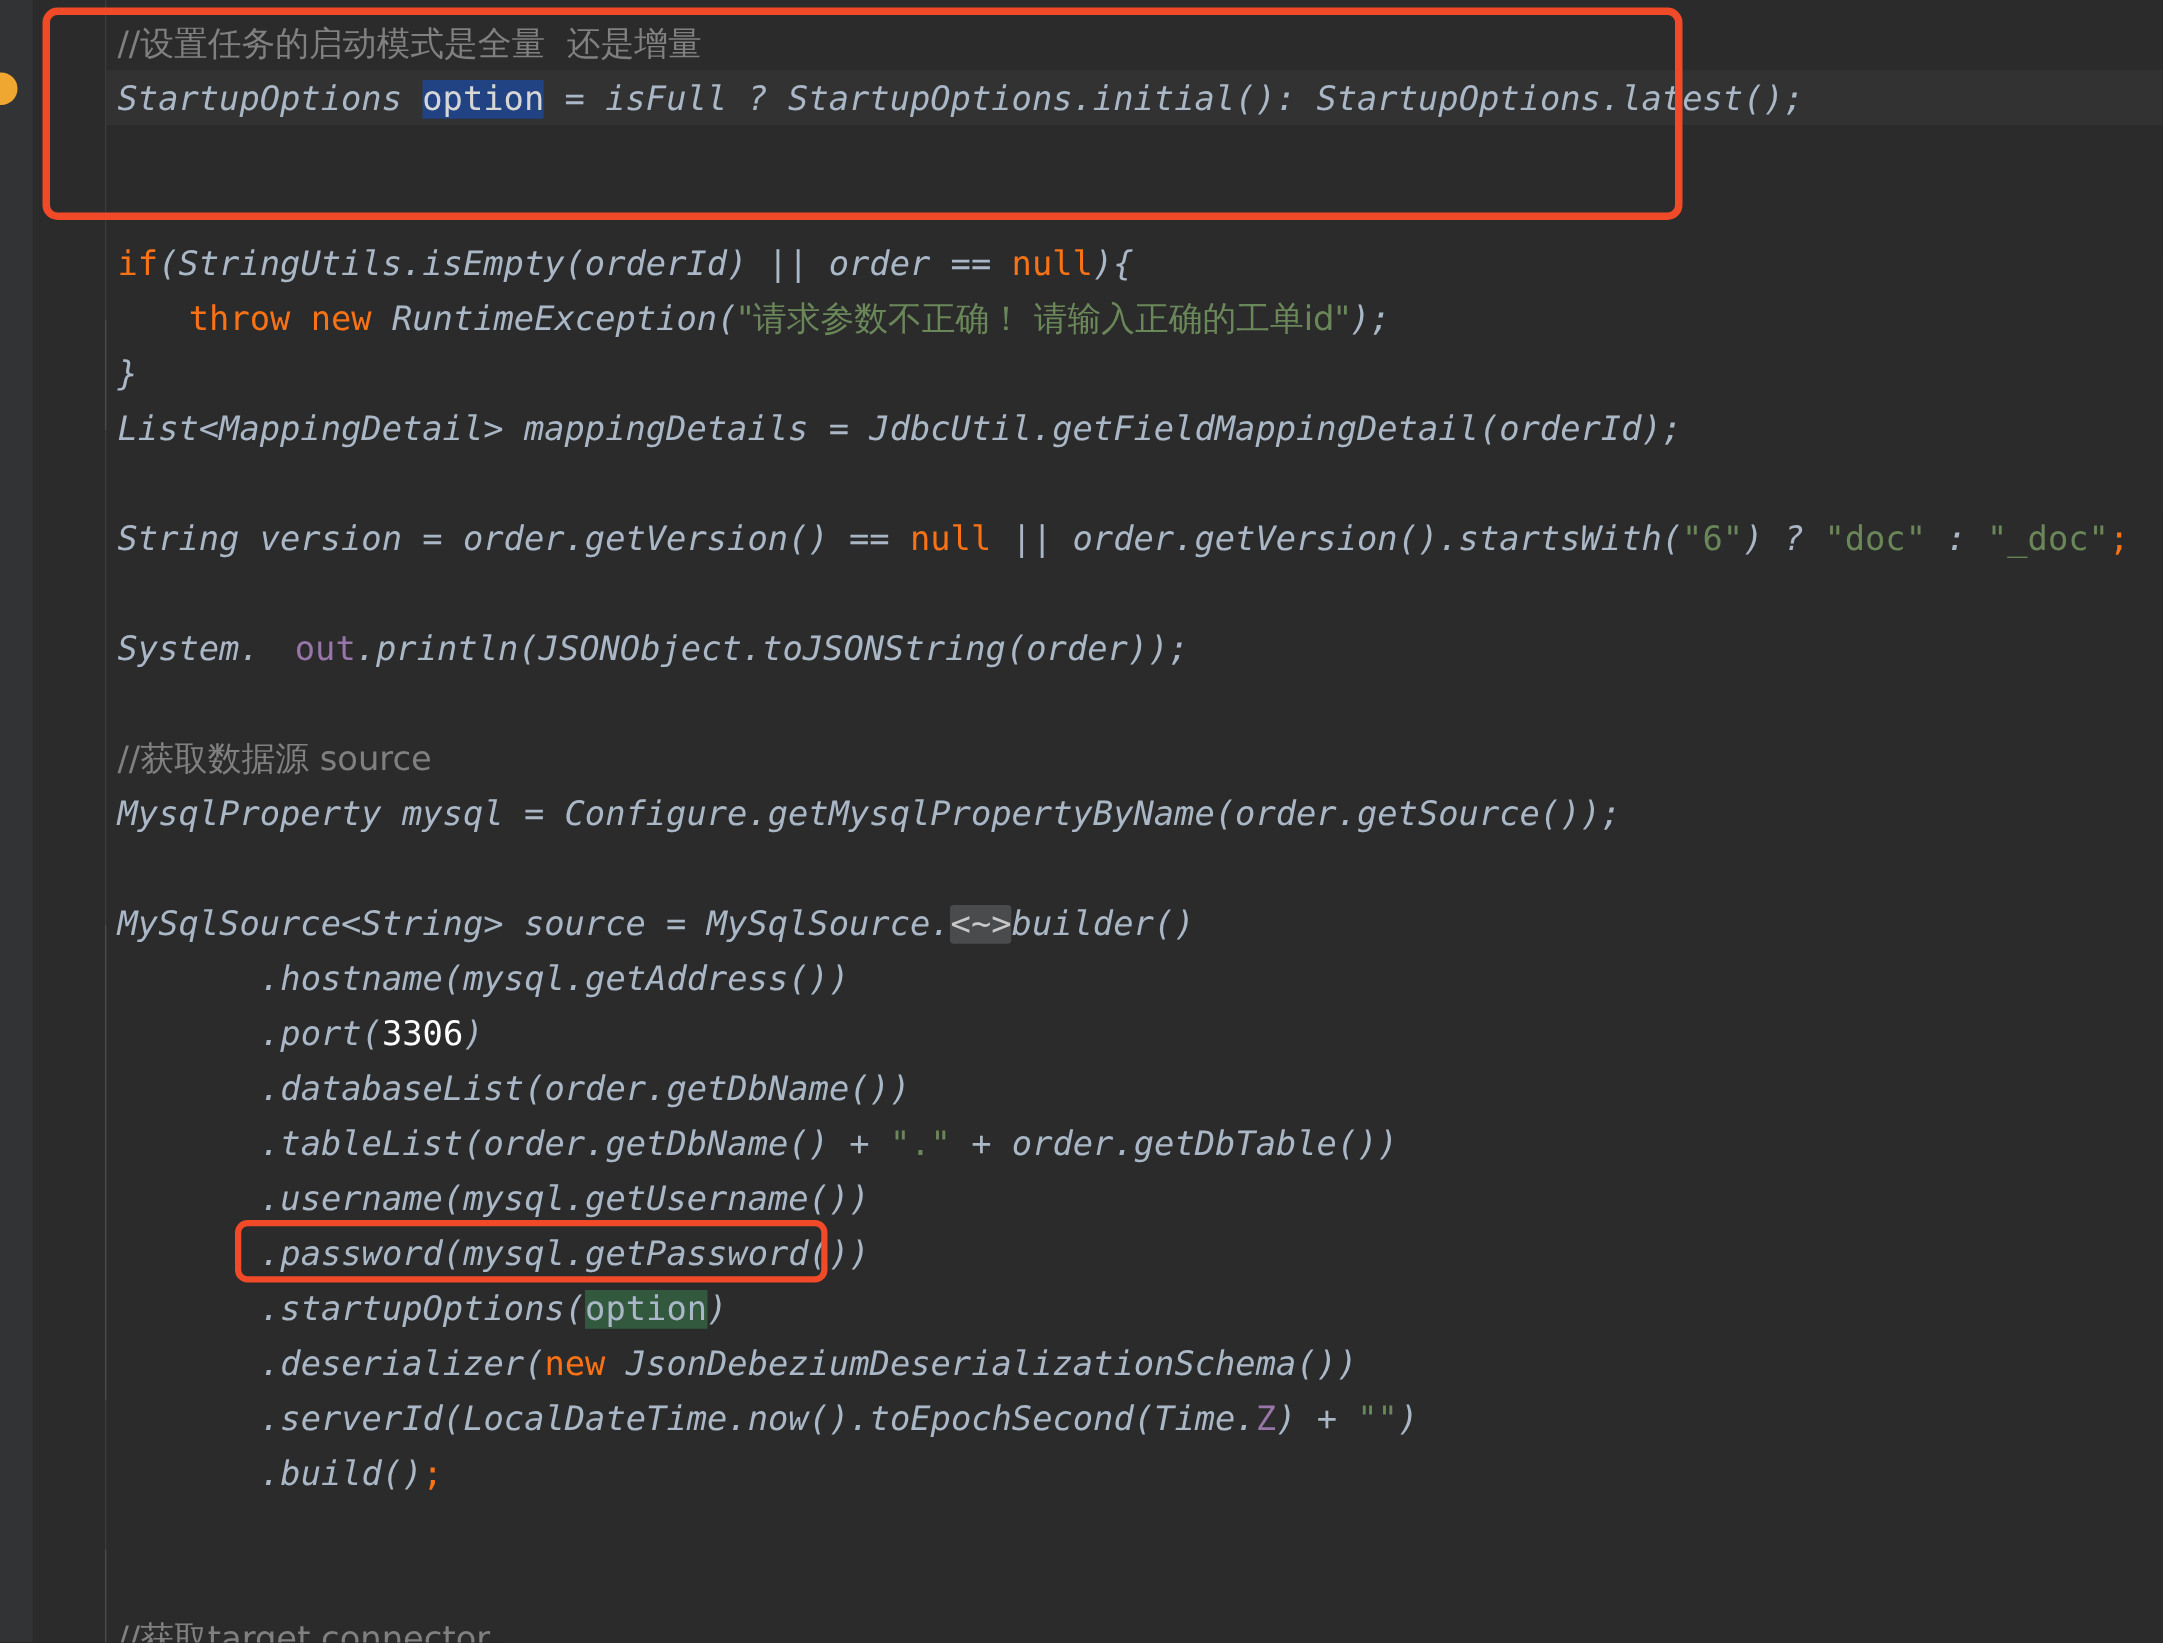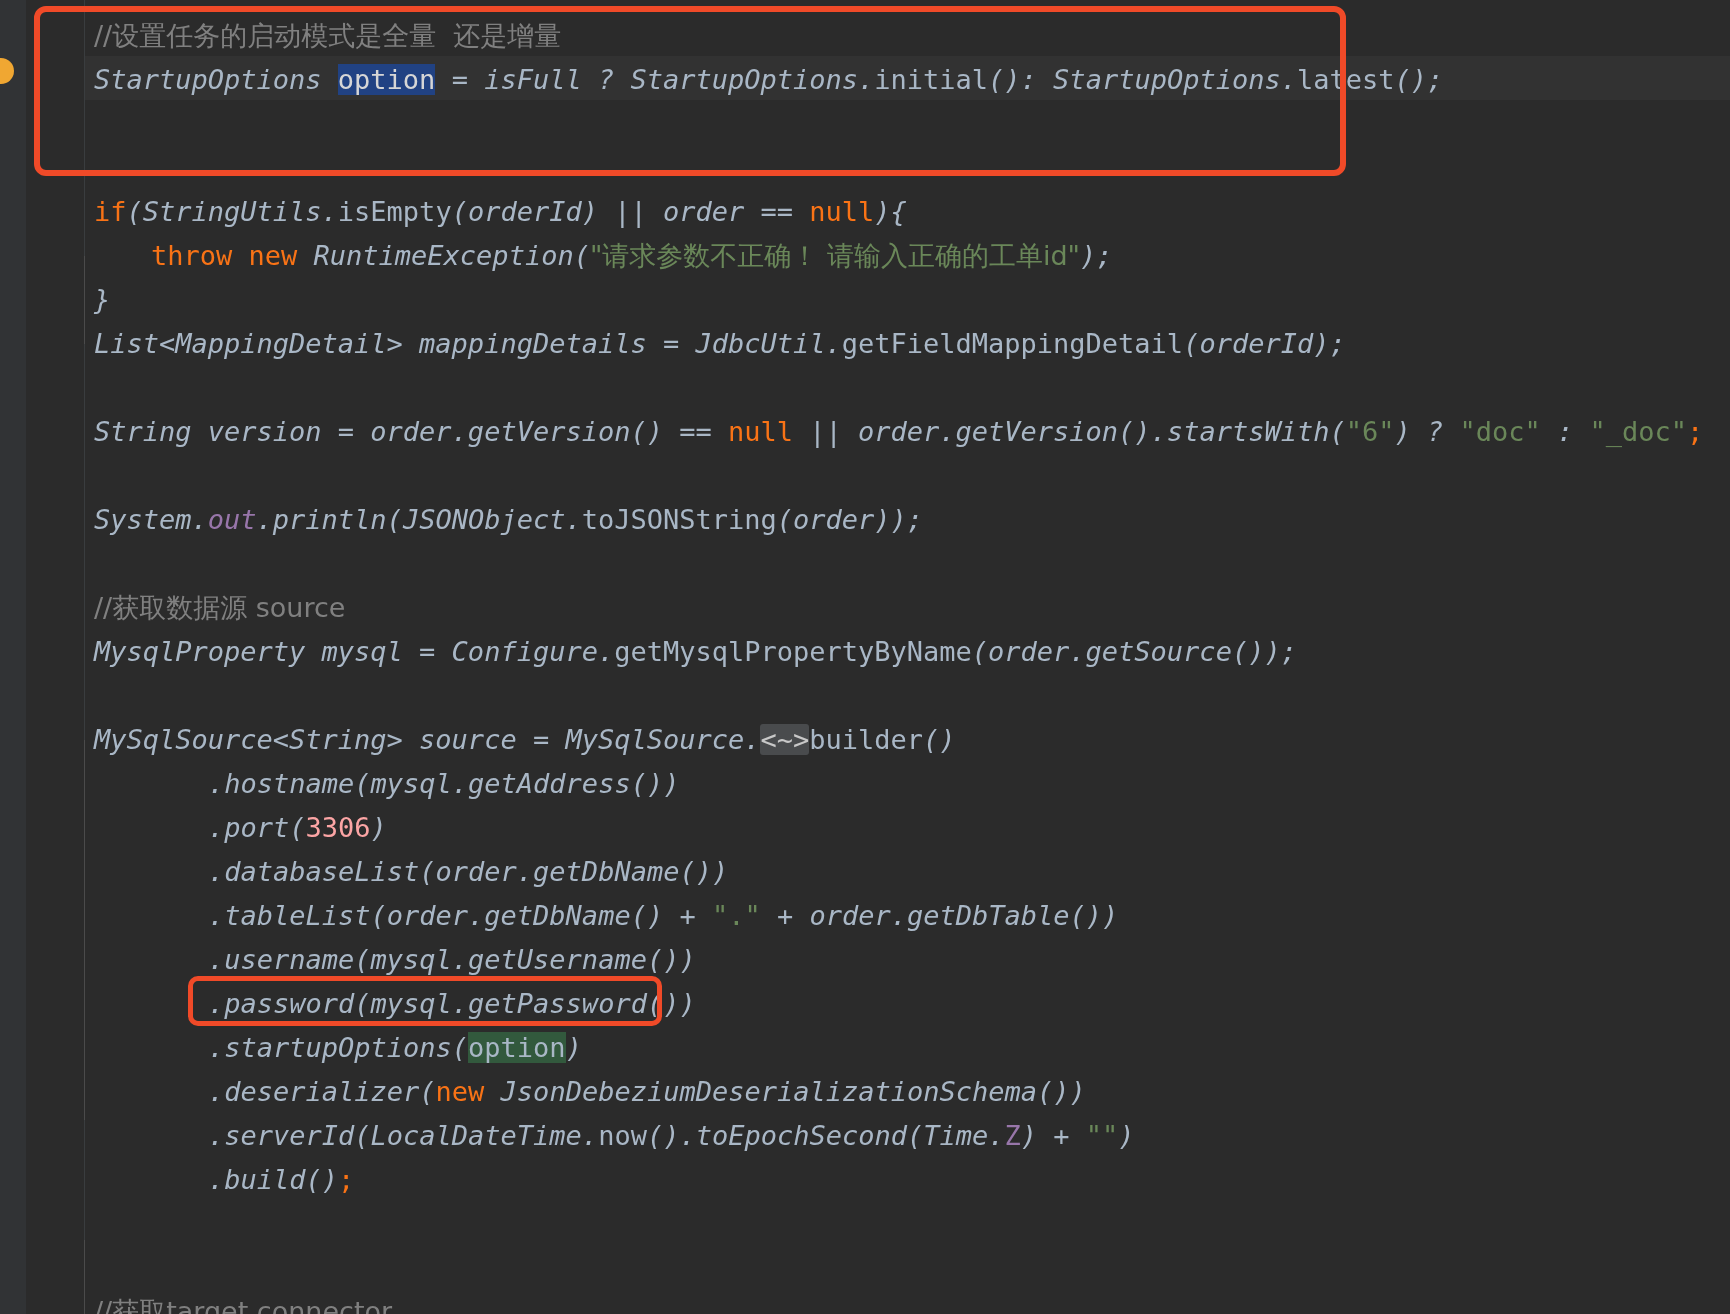--- a/index.html
+++ b/index.html
@@ -38,24 +38,24 @@
   }
   .ln{height:44px;line-height:44px;white-space:pre;}
   
   .guide{
     position:absolute;width:1px;background:#4b4b4b;
   }
   
   .cmt{color:#808080;}
   .kw{color:#f97316;}
   .str{color:#6a8759;}
-  .num{color:#fca5a5;}
+  .num{color:#ffffff;}
   .ident{color:#a9b7c6;font-style:italic;}
-  .mth{color:#a9b7c6;}
-  .stat{color:#9876aa;font-style:italic;}
+  .mth{color:#a9b7c6;font-style:italic;}
+  .stat{color:#9876aa;margin-left:28px;}
   .statu{color:#9876aa;}
   .sel{background:#214283;color:#d6d6d6;}
   .occ{background:#32593d;}
   .hint{background:#494b4d;color:#c8c8c8;border-radius:3px;}
   .cn{font-family:"DejaVu Sans","Liberation Sans",sans-serif;}
   
   .redbox{
     position:absolute;border:6px solid #f04a28;border-radius:12px;
     pointer-events:none;
   }

